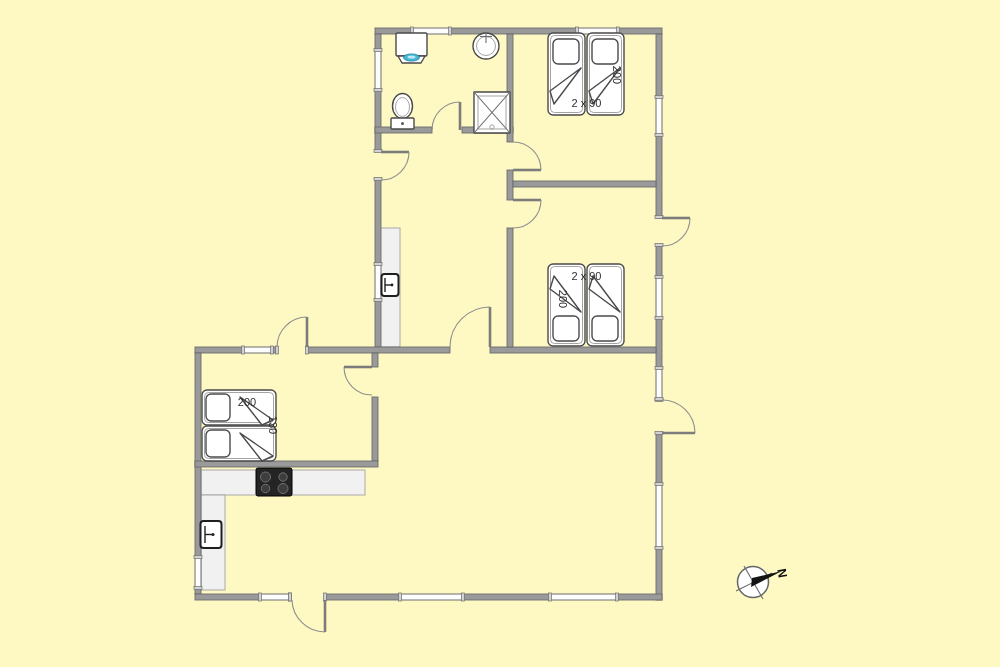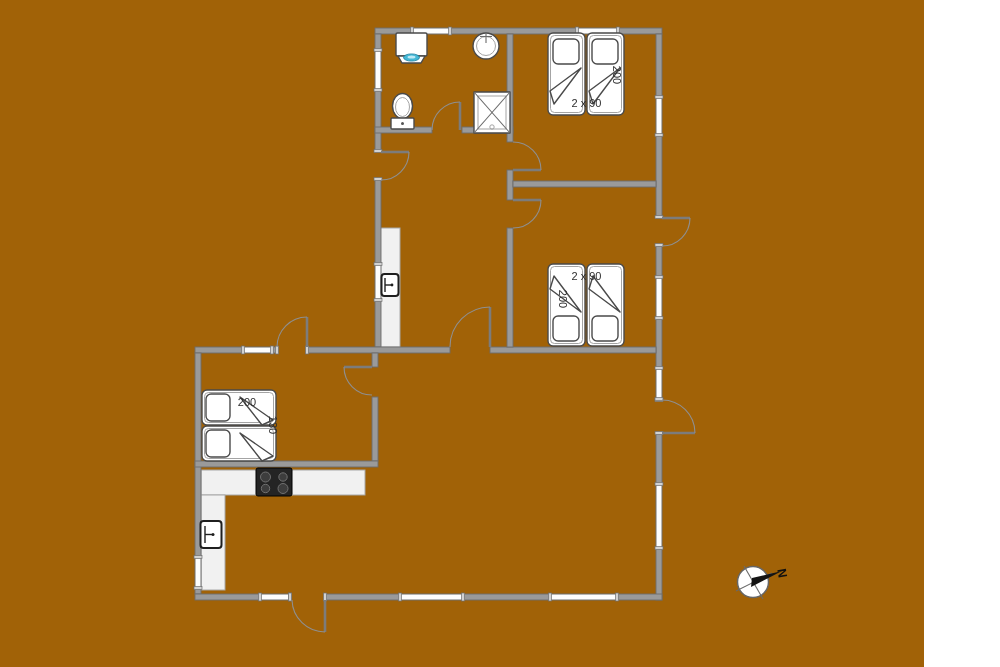--- a/index.html
+++ b/index.html
@@ -1,16 +1,16 @@
 <!DOCTYPE html>
 <html style="--wall: #9a9a9a; --wall-edge: #6e6e6e; --counter: #f1f1f1; --cooktop: #242424; --water: #45b8d6;"><head>
 <meta charset="utf-8">
 <style>
   html,body{margin:0;padding:0;background:#fff}
-  .plan{position:relative;width:924px;height:667px;background:#a16207;font-family:"Liberation Sans","DejaVu Sans",sans-serif;overflow:hidden}
+  .plan{position:relative;width:1000px;height:667px;background:#fef9c3;font-family:"Liberation Sans","DejaVu Sans",sans-serif;overflow:hidden}
   svg{display:block}
   .wall{fill:var(--wall,#9a9a9a);stroke:var(--wall-edge,#6e6e6e);stroke-width:.9}
   .win{fill:#fdfdfd;stroke:var(--wall-edge,#8c8c8c);stroke-width:1}
   .cap{fill:#d2d2d2;stroke:var(--wall-edge,#6e6e6e);stroke-width:.7}
   .door-arc{fill:none;stroke:#8f8f8f;stroke-width:1.1}
   .door-leaf{stroke:#7c7c7c;stroke-width:2.6;stroke-linecap:butt}
   .furn{fill:#fff;stroke:#4a4a4a;stroke-width:1.4;stroke-linejoin:round}
   .furn-light{fill:none;stroke:#9a9a9a;stroke-width:.9}
   .thin{fill:none;stroke:#6a6a6a;stroke-width:1.1}
   .counter{fill:var(--counter,#f1f1f1);stroke:#a8a8a8;stroke-width:1}

